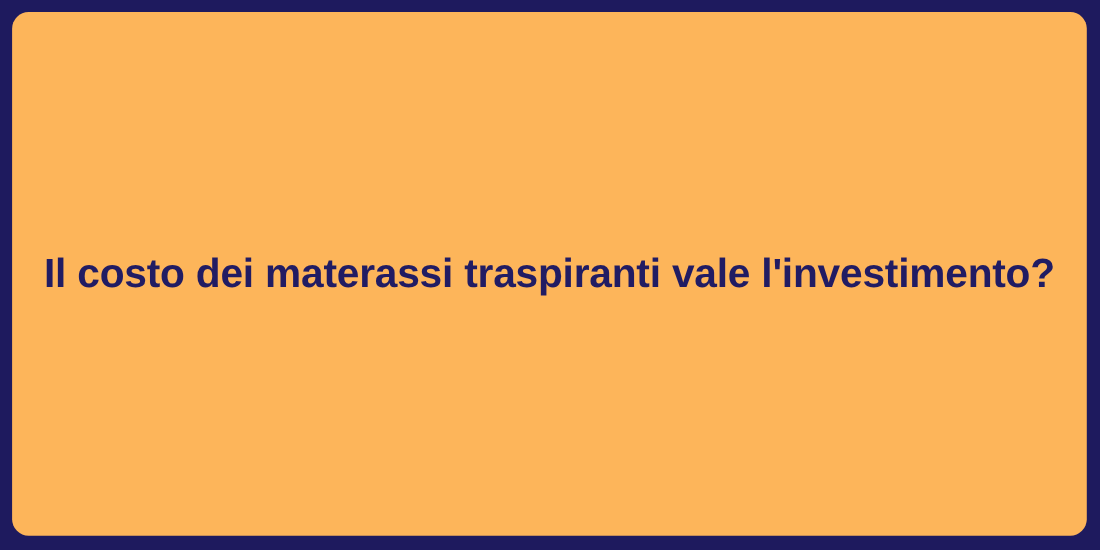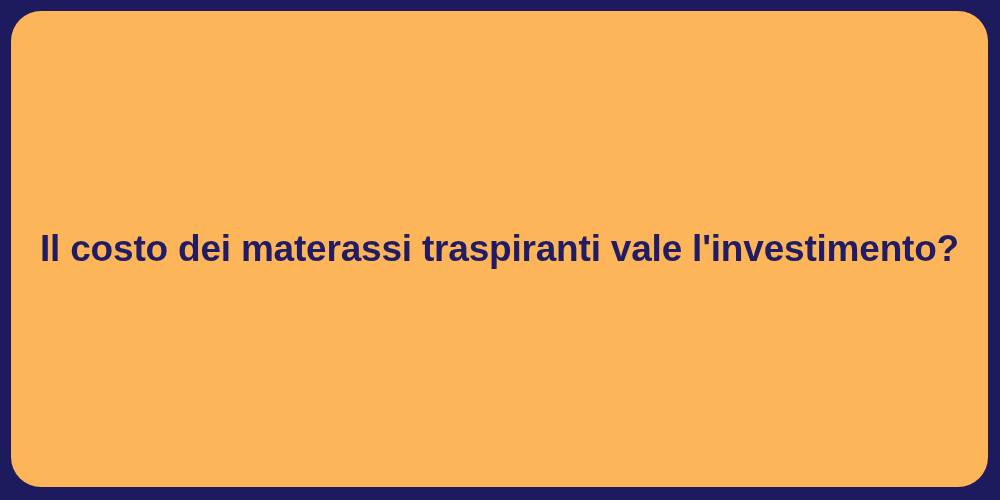--- a/index.html
+++ b/index.html
@@ -19,21 +19,21 @@
     background: #1e1a5e;
     box-sizing: border-box;
   }
   #card {
     position: absolute;
     left: 11px;
     top: 11px;
     right: 12px;
     bottom: 13px;
     background: #fdb55a;
-    border-radius: 30px;
+    border-radius: 15px;
     display: flex;
     align-items: center;
     justify-content: center;
     box-sizing: border-box;
     overflow: hidden;
   }
   #headline {
     margin: 0;
     padding: 0 24px;
     font-family: "Liberation Sans", sans-serif;

